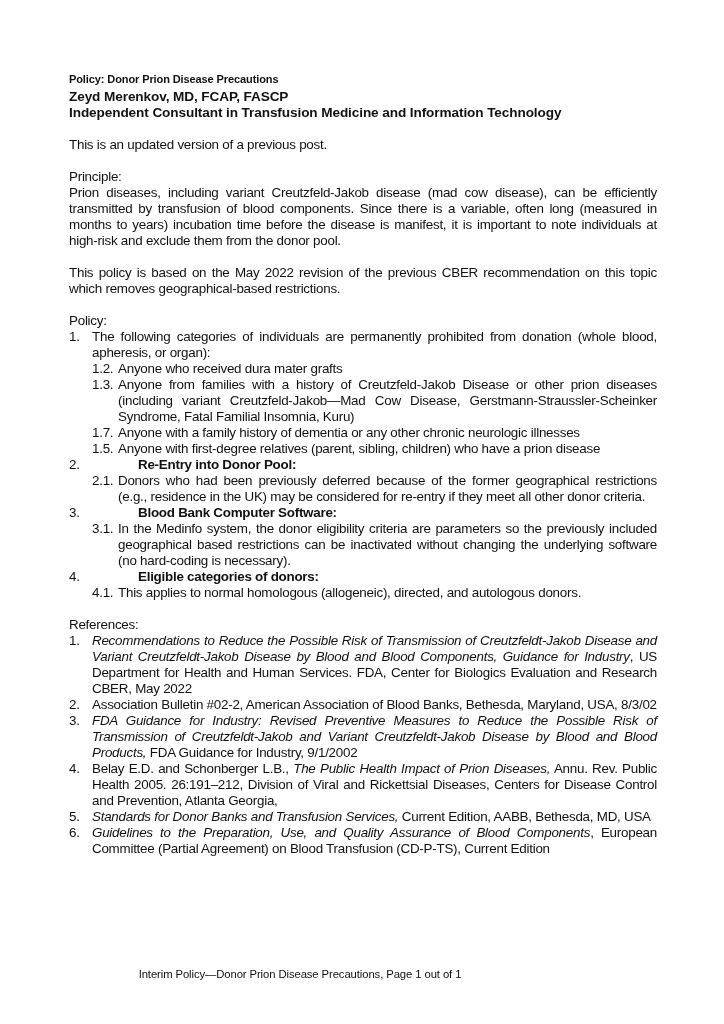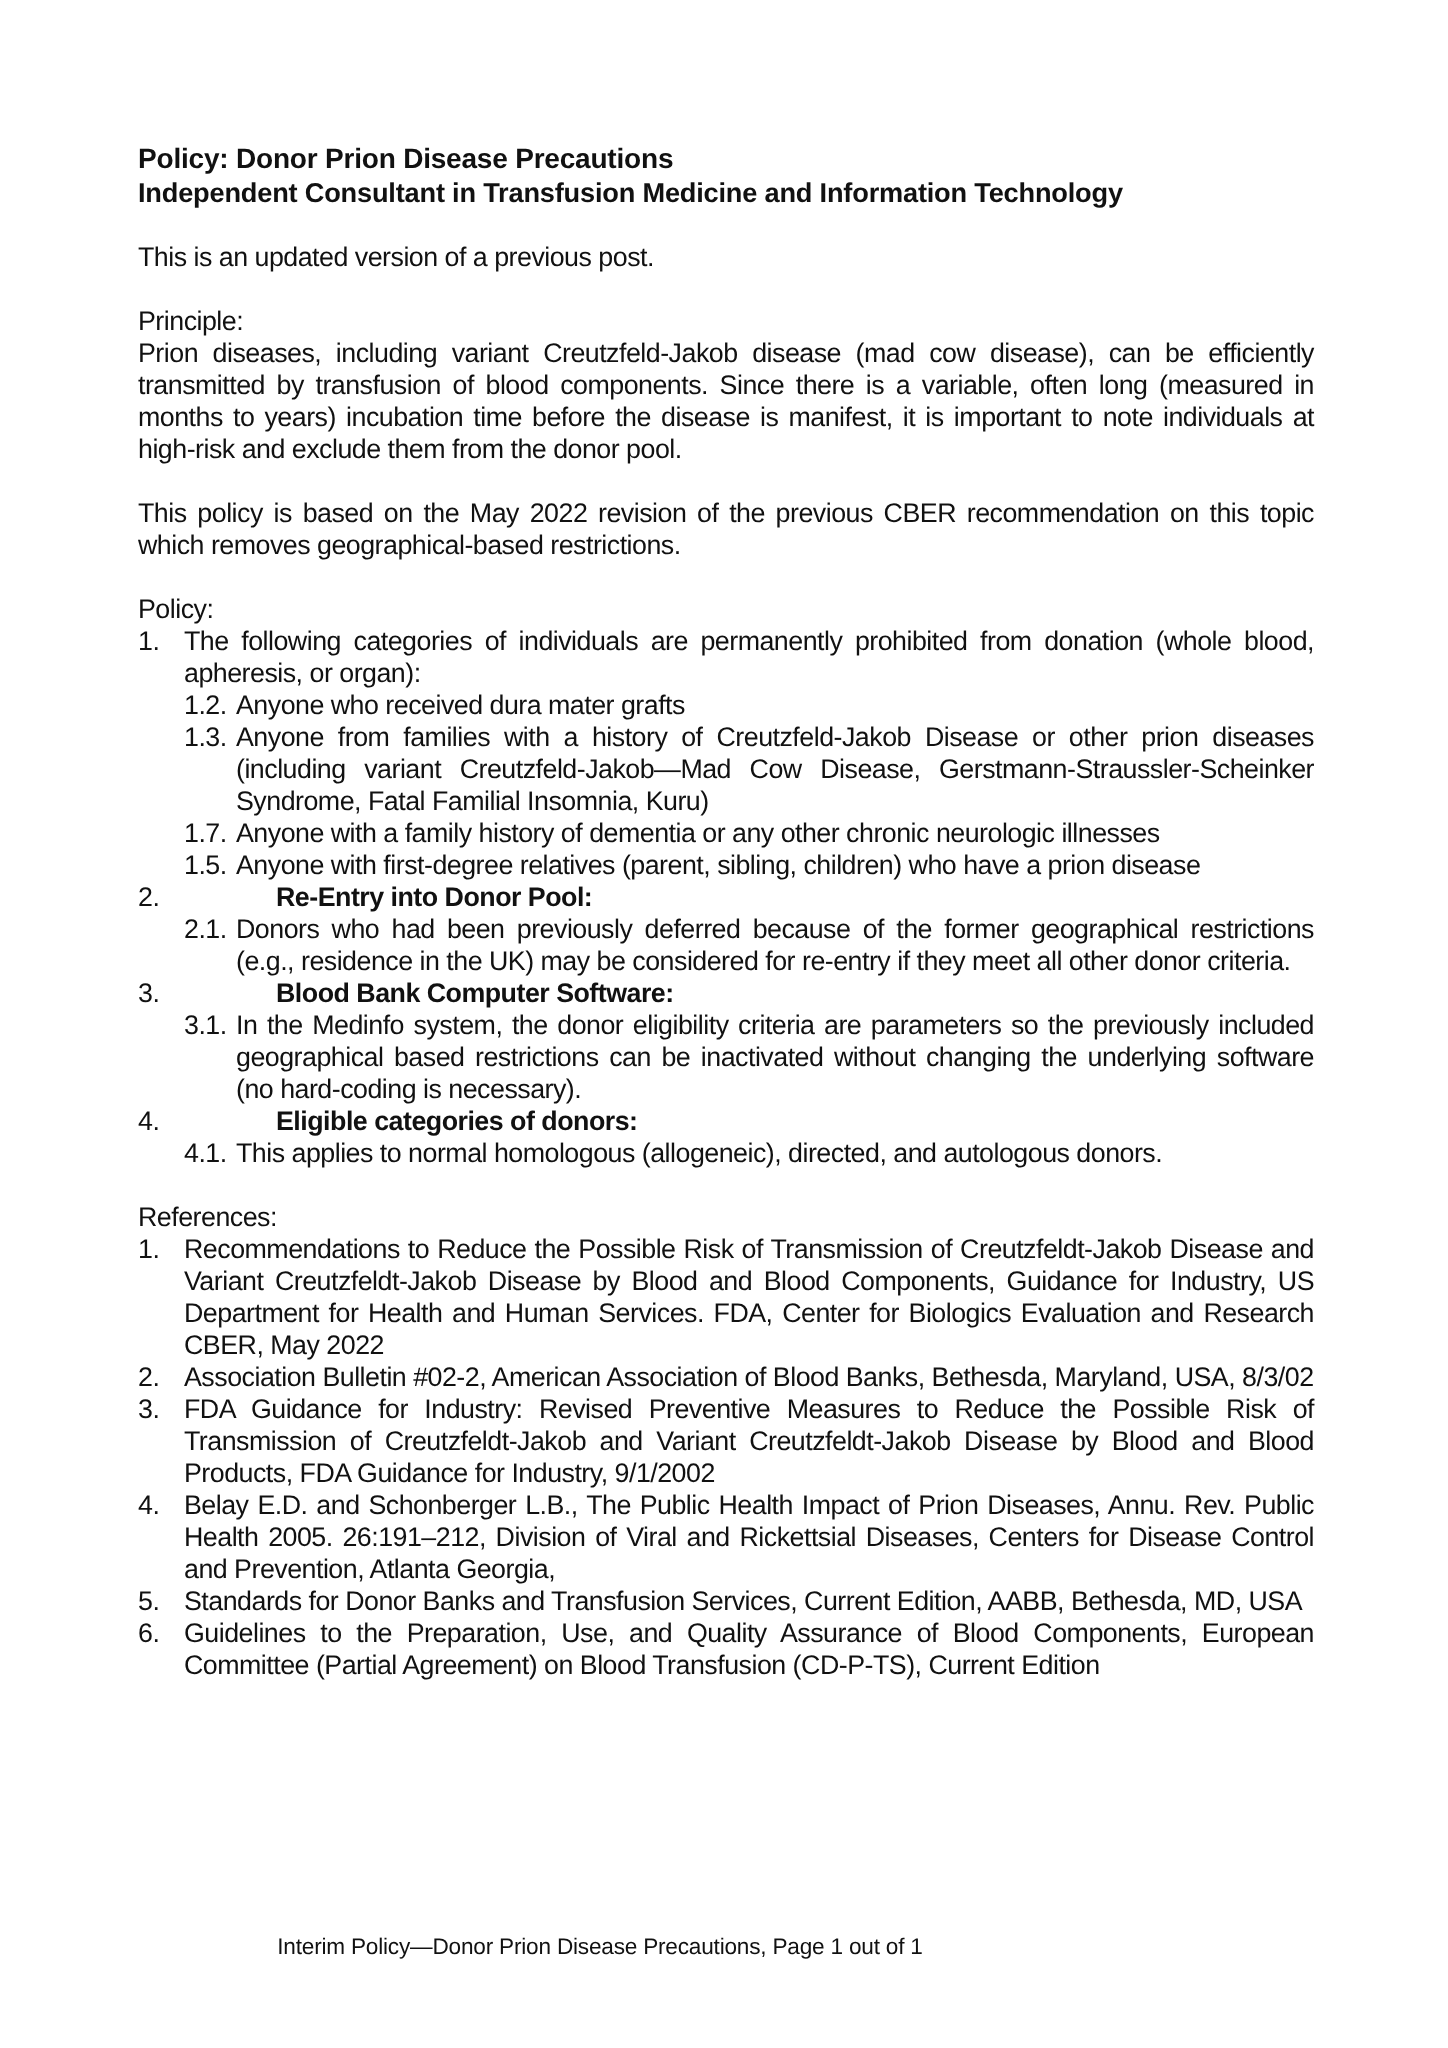--- a/index.html
+++ b/index.html
@@ -2,43 +2,44 @@
 <html><head>
 <meta charset="utf-8">
 <style>
   html, body { margin: 0; padding: 0; background: #ffffff; }
   body { width: 724px; height: 1024px; position: relative; overflow: hidden; }
   .page {
     position: absolute; left: 69px; top: 69px; width: 588px;
     font-family: "Liberation Sans", sans-serif; color: #111;
     font-size: 13.4px; line-height: 16px; letter-spacing: -0.25px;
   }
-  .title { font-size: 14px; font-weight: bold; line-height: 20px; letter-spacing: -0.1px; }
+  .title { font-size: 11px; font-weight: bold; line-height: 20px; letter-spacing: -0.1px; }
   .sub { font-size: 13.6px; font-weight: bold; line-height: 16px; letter-spacing: -0.1px; }
   .bold { font-weight: normal; }
   .gap { height: 16px; }
   p { margin: 0; }
   .just { text-align: justify; }
   .ol { margin: 0; padding: 0; list-style: none; }
   .li { position: relative; padding-left: 23px; text-align: justify; }
   .li > .num { position: absolute; left: 0; top: 0; }
   .li.head > .txt { font-weight: bold; padding-left: 46px; }
   .sli { position: relative; padding-left: 49px; text-align: justify; }
   .sli > .num { position: absolute; left: 23px; top: 0; }
-  .i { }
+  .i { font-style: italic; }
   .footer {
     position: absolute; top: 968px; left: 0; width: 600px; text-align: center;
     font-family: "Liberation Sans", sans-serif; font-size: 11.3px; color: #111; letter-spacing: -0.1px;
   }
 </style>
 </head>
 <body>
 
 <div class="page">
   <div class="title">Policy:  Donor Prion Disease Precautions</div>
+  <div class="sub">Zeyd Merenkov, MD, FCAP, FASCP</div>
   <div class="sub">Independent Consultant in Transfusion Medicine and Information Technology</div>
   <div class="gap"></div>
   <p class="bold">This is an updated version of a previous post.</p>
   <div class="gap"></div>
 
   <p class="bold">Principle:</p>
   <p class="just">Prion diseases, including variant Creutzfeld-Jakob disease (mad cow disease), can be efficiently transmitted by transfusion of blood components.  Since there is a variable, often long (measured in months to years) incubation time before the disease is manifest, it is important to note individuals at high-risk and exclude them from the donor pool.</p>
   <div class="gap"></div>
   <p class="bold just">This policy is based on the May 2022 revision of the previous CBER recommendation on this topic which removes geographical-based restrictions.</p>
   <div class="gap"></div>

